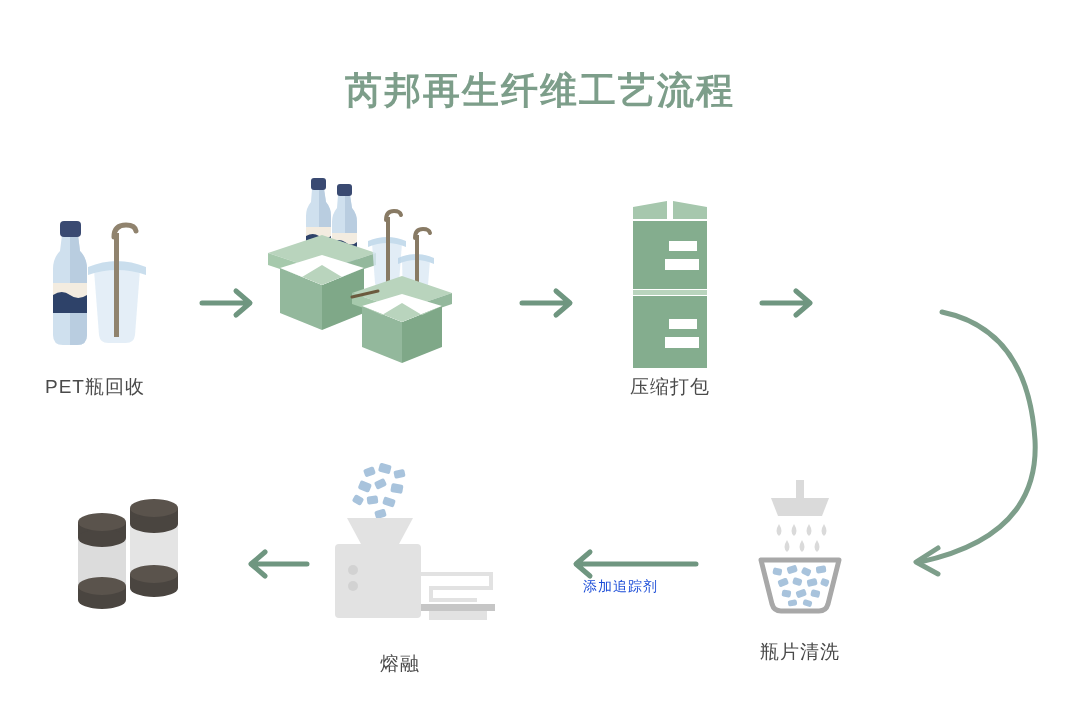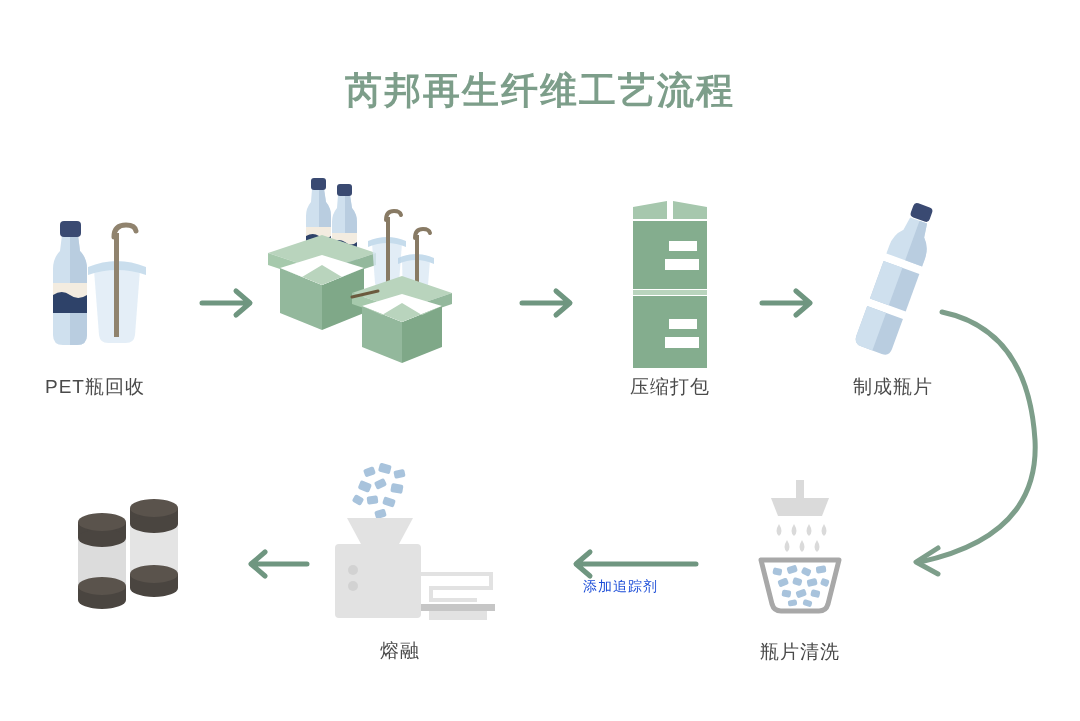--- a/index.html
+++ b/index.html
@@ -192,40 +192,20 @@
     </div>
     <div class="step-label">压缩打包</div>
   </div>
 
   <div class="arrow" style="left: 758px; top: 286px;">
     <svg width="70" height="34" viewBox="0 0 70 34">
       <path d="M4 17 L50 17 M38 5 L52 17 L38 29" stroke="#6f9680" stroke-width="5" fill="none" stroke-linecap="round" stroke-linejoin="round"></path>
     </svg>
   </div>
 
-  <div class="step" style="left: 788px; top: 195px;">
-    <div class="step-icon">
-      <svg width="210" height="175" viewBox="0 0 210 175">
-        <g transform="rotate(20 110 85)">
-
-          <rect x="99" y="6" width="20" height="15" rx="4" fill="#3a4a72"></rect>
-
-          <path d="M100 22 L118 22 L120 36 Q128 44 128 56 L128 64 L90 64 L90 56 Q90 44 98 36 Z" fill="#cfe0ee"></path>
-          <path d="M110 22 L118 22 L120 36 Q128 44 128 56 L128 64 L110 64 Z" fill="#b9cde0"></path>
-
-          <path d="M90 72 L128 72 L128 112 L90 112 Z" fill="#b9cde0"></path>
-          <path d="M90 72 L110 72 L110 112 L90 112 Z" fill="#cfe0ee"></path>
-
-          <path d="M90 120 L128 120 L128 152 Q128 160 120 160 L98 160 Q90 160 90 152 Z" fill="#b9cde0"></path>
-          <path d="M90 120 L110 120 L110 160 L98 160 Q90 160 90 152 Z" fill="#cfe0ee"></path>
-        </g>
-      </svg>
-    </div>
-    <div class="step-label">制成瓶片</div>
-  </div>
 
   <div class="arrow" style="left: 880px; top: 290px;">
     <svg width="200" height="300" viewBox="0 0 200 300">
       <path d="M62 22 Q148 40 155 150 Q160 246 40 272" stroke="#7d9e8a" stroke-width="5" fill="none" stroke-linecap="round"></path>
       <path d="M58 258 L36 272 L58 284" stroke="#7d9e8a" stroke-width="5" fill="none" stroke-linecap="round" stroke-linejoin="round"></path>
     </svg>
   </div>
 
   <div class="step" style="left: 695px; top: 480px;">
     <div class="step-icon" style="height:135px;">
@@ -296,21 +276,21 @@
         <rect x="40" y="84" width="86" height="74" rx="4" fill="#e2e2e2"></rect>
         <circle cx="58" cy="110" r="5" fill="#d2d2d2"></circle>
         <circle cx="58" cy="126" r="5" fill="#d2d2d2"></circle>
 
         <path d="M126 114 L196 114 L196 128 L136 128 L136 140 L182 140" stroke="#e2e2e2" stroke-width="4" fill="none"></path>
 
         <rect x="126" y="144" width="74" height="7" fill="#c6c6c6"></rect>
         <rect x="134" y="151" width="58" height="9" fill="#e2e2e2"></rect>
       </svg>
     </div>
-    <div class="step-label" style="margin-top:18px;">熔融</div>
+    <div class="step-label" style="margin-top:31px;">熔融</div>
   </div>
 
   <div class="arrow" style="left: 235px; top: 548px;">
     <svg width="80" height="32" viewBox="0 0 80 32">
       <path d="M72 16 L18 16 M30 4 L16 16 L30 28" stroke="#6f9680" stroke-width="5" fill="none" stroke-linecap="round" stroke-linejoin="round"></path>
     </svg>
   </div>
 
   <div class="step" style="left: 18px; top: 480px;">
     <div class="step-icon" style="height:135px;">

